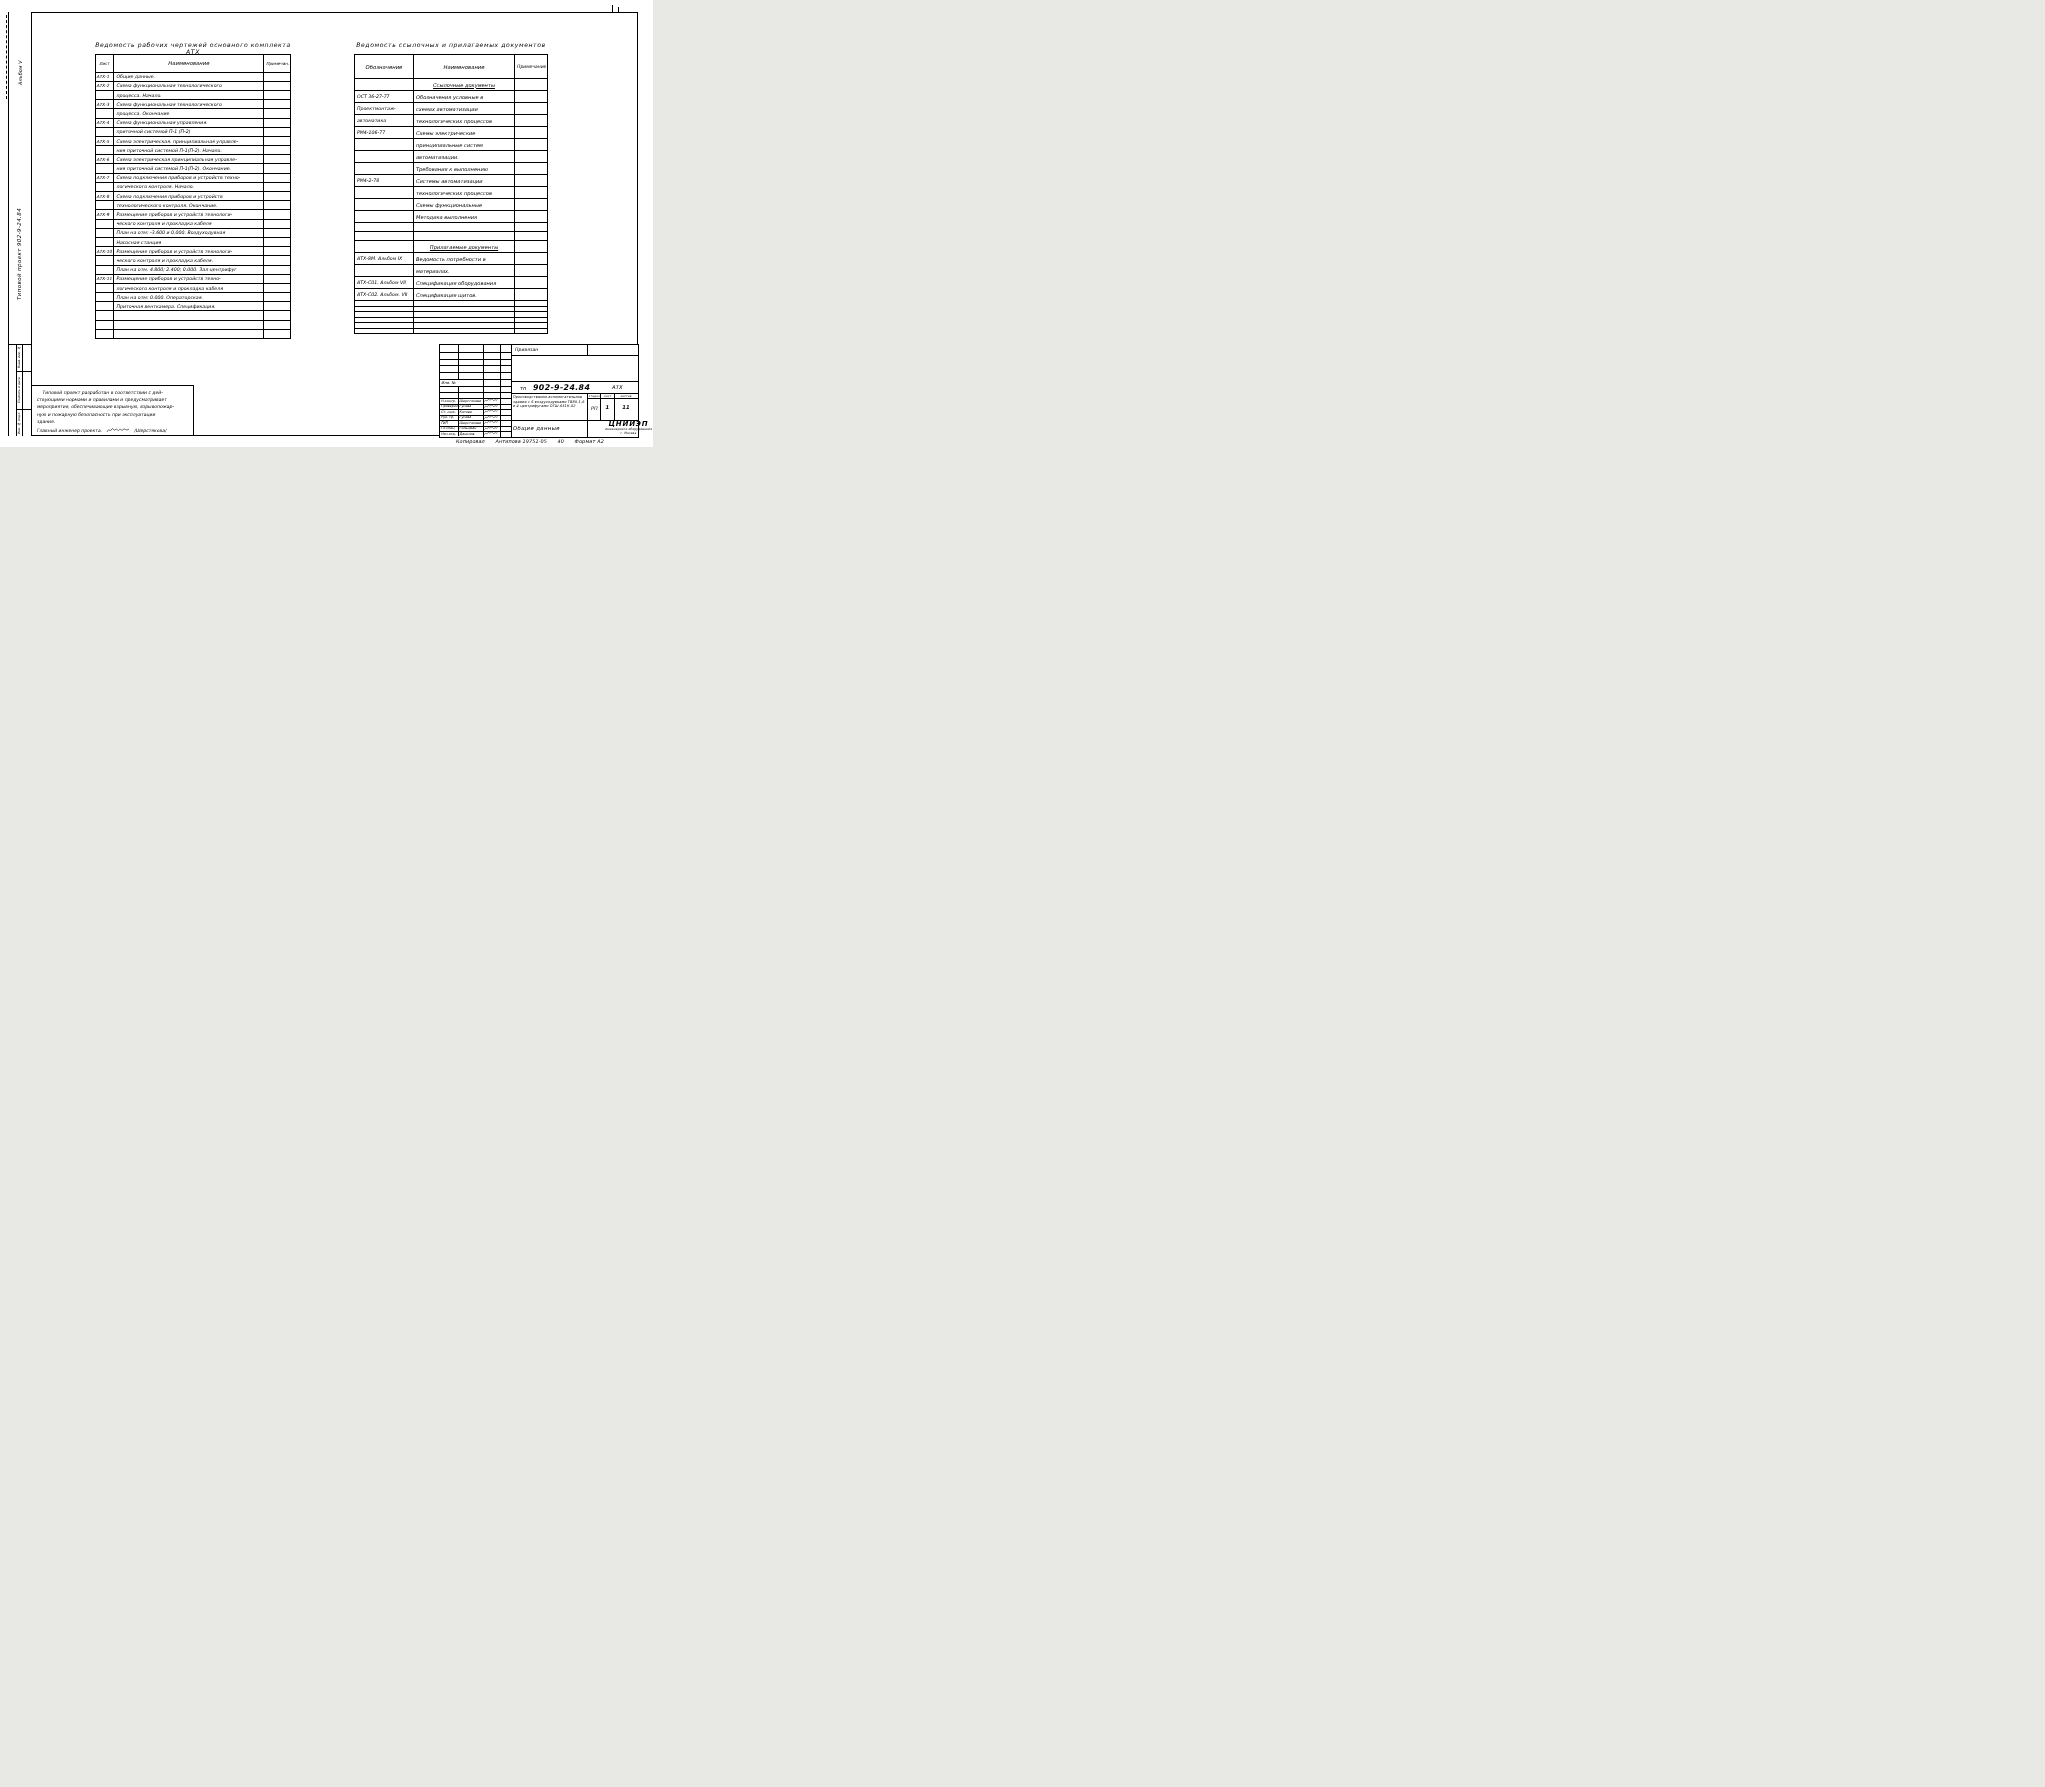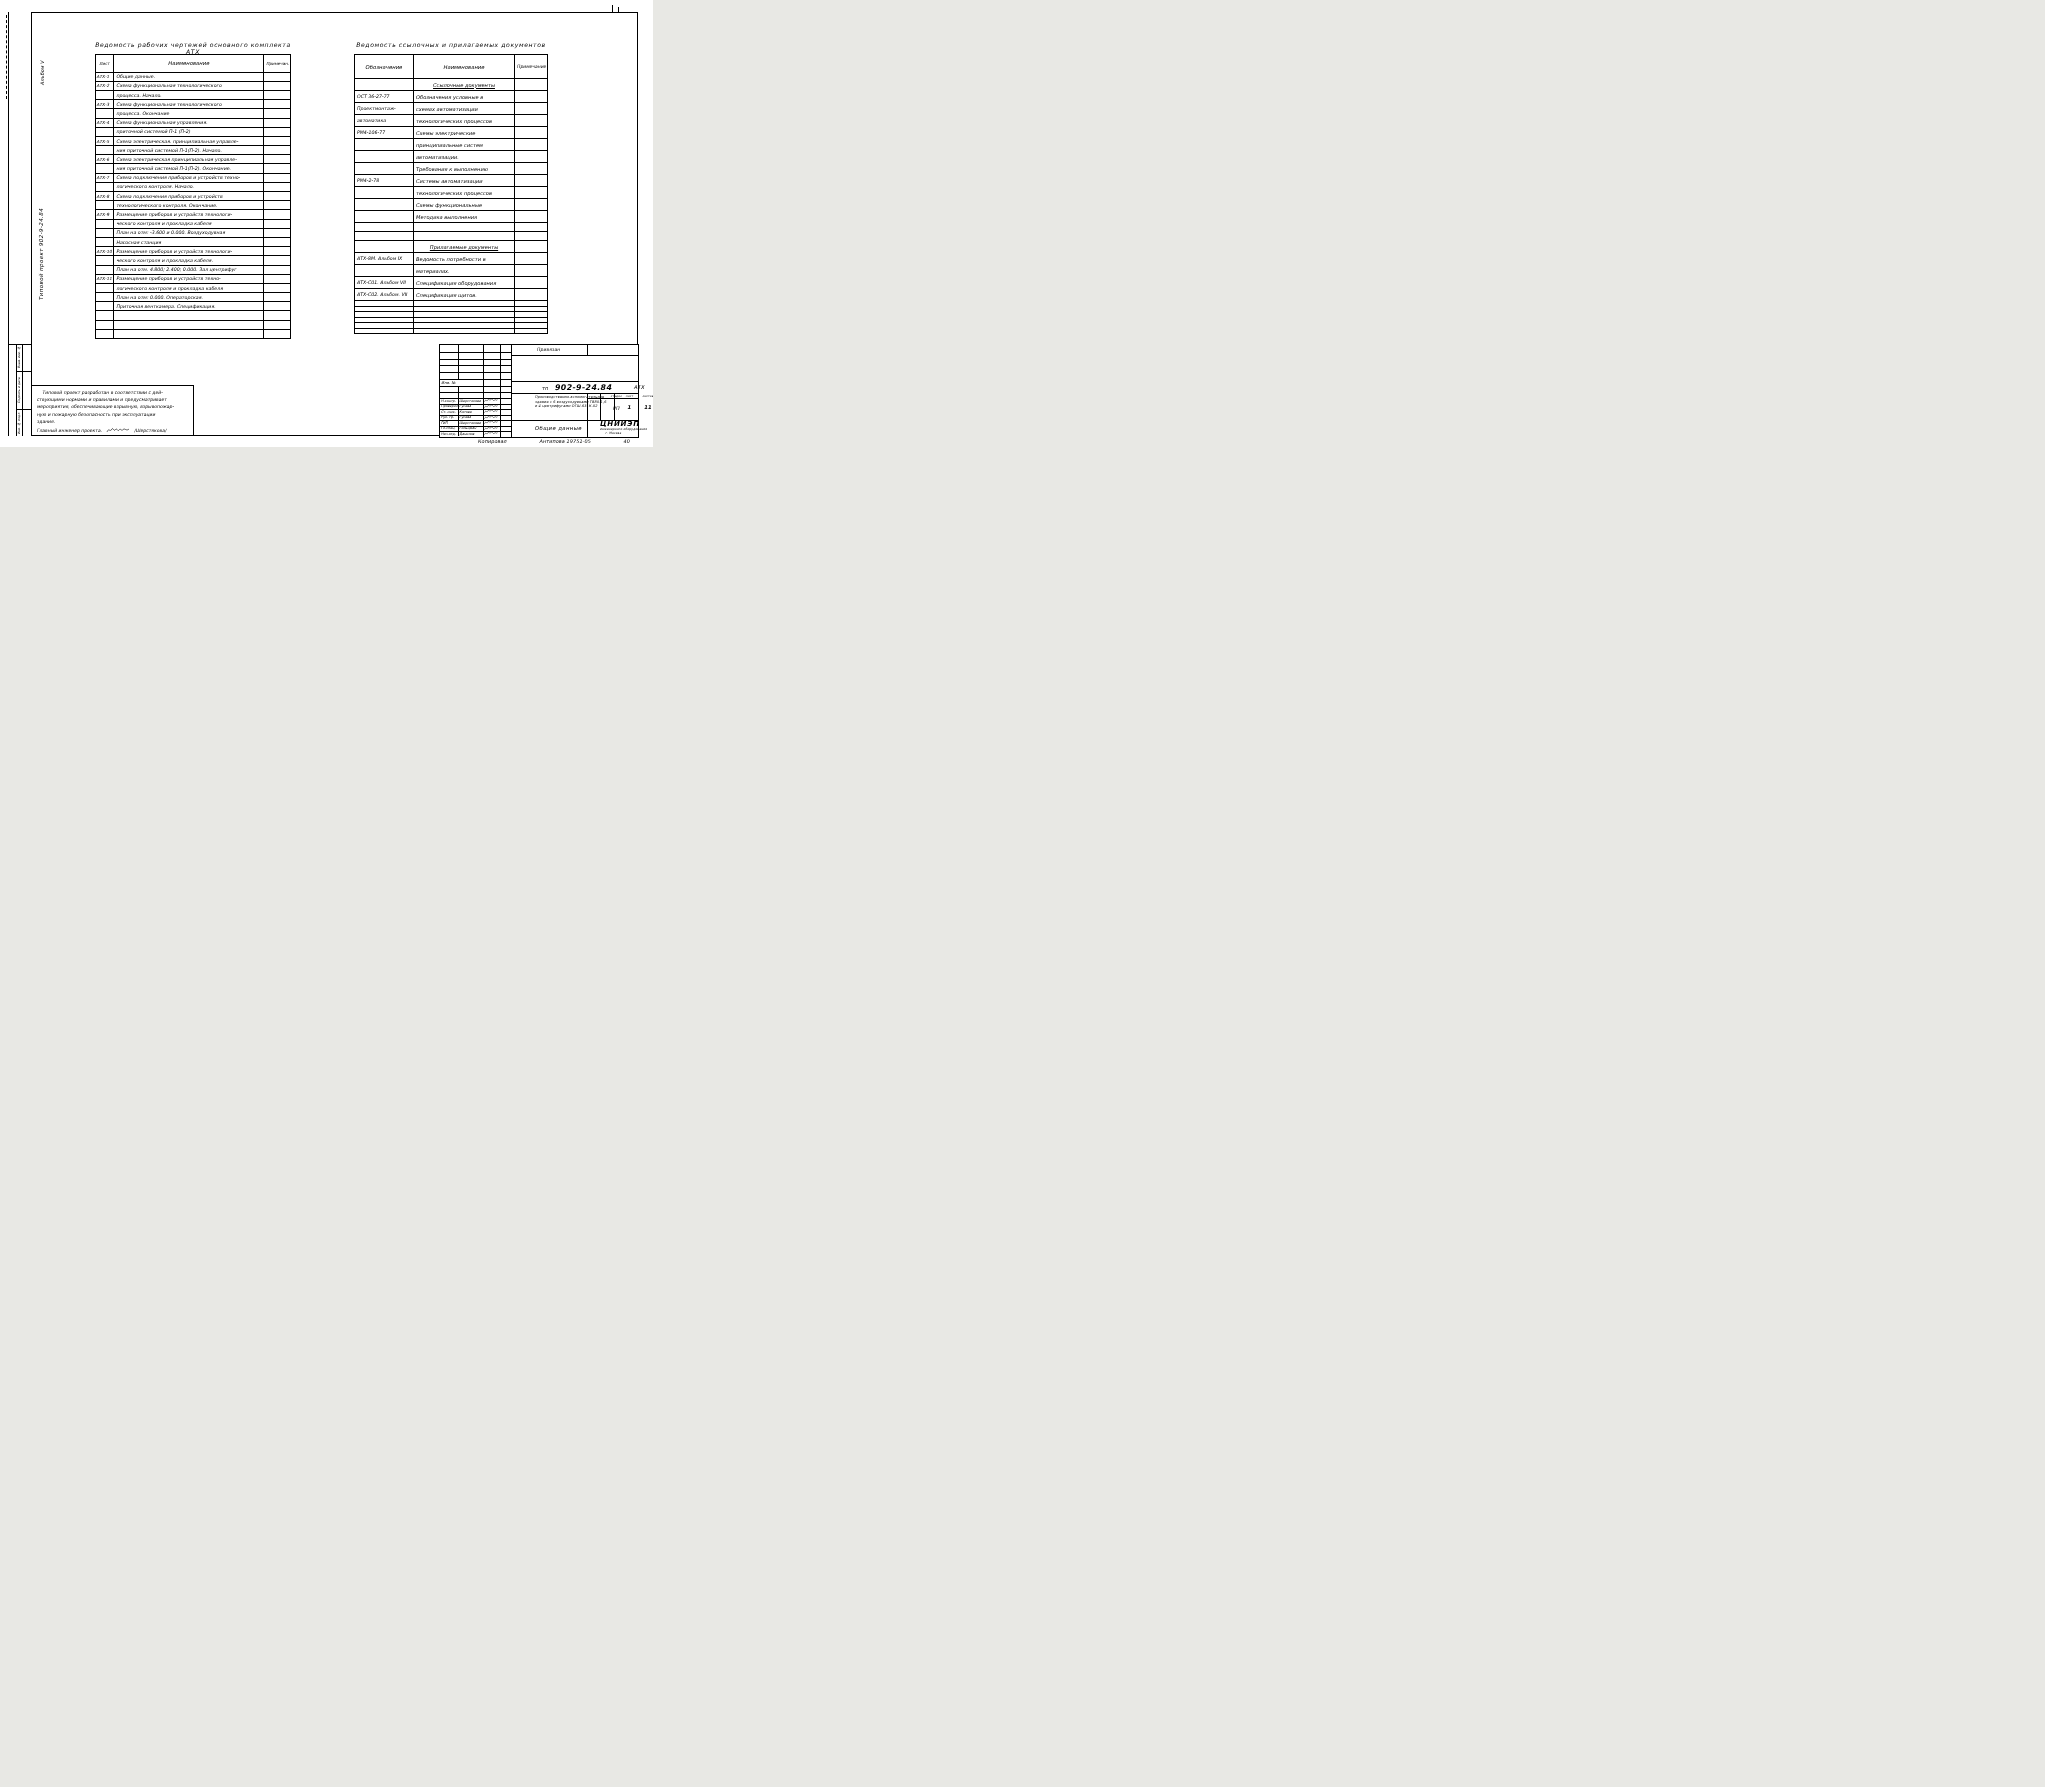--- a/index.html
+++ b/index.html
@@ -1,20 +1,20 @@
 <!DOCTYPE html>
 <html style="font-size:6.5px"><head>
 <meta charset="utf-8">
 <style>
   html,body{margin:0;padding:0;background:#e8e8e4;}
   #sheet{
     position:relative;width:653px;height:447px;background:#ffffff;
     font-family:"DejaVu Sans",sans-serif;color:#000;overflow:hidden;
   }
-  .hw{font-style:italic;letter-spacing:0.1px;margin-left:22px;}
+  .hw{font-style:italic;letter-spacing:0.1px;}
   .abs{position:absolute;}
   .ln{position:absolute;background:#000;}
   
   #frame{position:absolute;left:31px;top:12.3px;width:607px;height:424px;border:1.2px solid #000;box-sizing:border-box;}
   
   .vtext{position:absolute;writing-mode:vertical-rl;transform:rotate(180deg);text-align:center;font-style:italic;white-space:nowrap;}
   
   table.reg{border-collapse:collapse;table-layout:fixed;position:absolute;background:#fff;}
   table.reg th,table.reg td{border:0.8px solid #000;padding:0 2px;overflow:hidden;white-space:nowrap;font-style:italic;}
   table.reg{border:1.2px solid #000;}
@@ -502,21 +502,21 @@
     </div>
 
     <div class="abs hw" style="left:148px;top:49px;width:12.7px;text-align:center;font-size:2.9px;">стадия</div>
     <div class="abs hw" style="left:161px;top:49px;width:13px;text-align:center;font-size:2.9px;">лист</div>
     <div class="abs hw" style="left:175px;top:49px;width:22px;text-align:center;font-size:2.9px;">листов</div>
     <div class="abs hw" style="left:148px;top:60px;width:12.7px;text-align:center;font-size:4.9px;">РП</div>
     <div class="abs hw" style="left:161px;top:59px;width:13px;text-align:center;font-size:5.3px;font-weight:bold;">1</div>
     <div class="abs hw" style="left:175px;top:59px;width:22px;text-align:center;font-size:5.3px;font-weight:bold;">11</div>
 
     <div class="abs hw" style="left:73px;top:80px;width:73px;font-size:5.3px;letter-spacing:0.4px;">Общие данные</div>
-    <div class="abs" style="left:138px;top:76px;width:49px;text-align:center;">
+    <div class="abs" style="left:164px;top:76px;width:49px;text-align:center;">
       <div class="hw" style="font-size:7px;font-weight:bold;letter-spacing:0.8px;line-height:7.4px;">ЦНИИЭП</div>
       <div class="hw" style="font-size:3px;line-height:3.7px;white-space:nowrap;">инженерного оборудования</div>
       <div class="hw" style="font-size:3px;line-height:3.7px;">г. Москва</div>
     </div>
   </div>
 
   <div id="copy-line">
     <span class="hw">Копировал</span>
     <span class="hw">Антипова 19751-05</span>
     <span class="hw">40</span>

